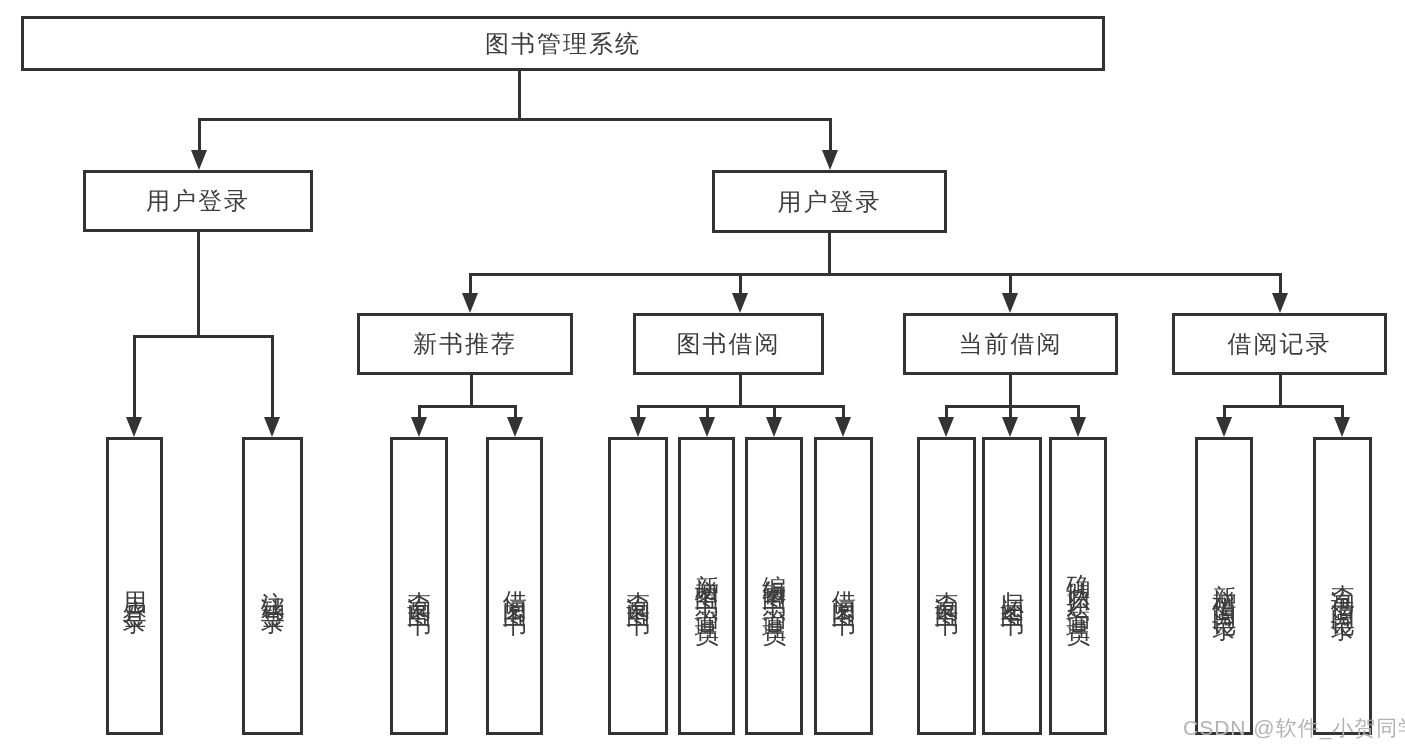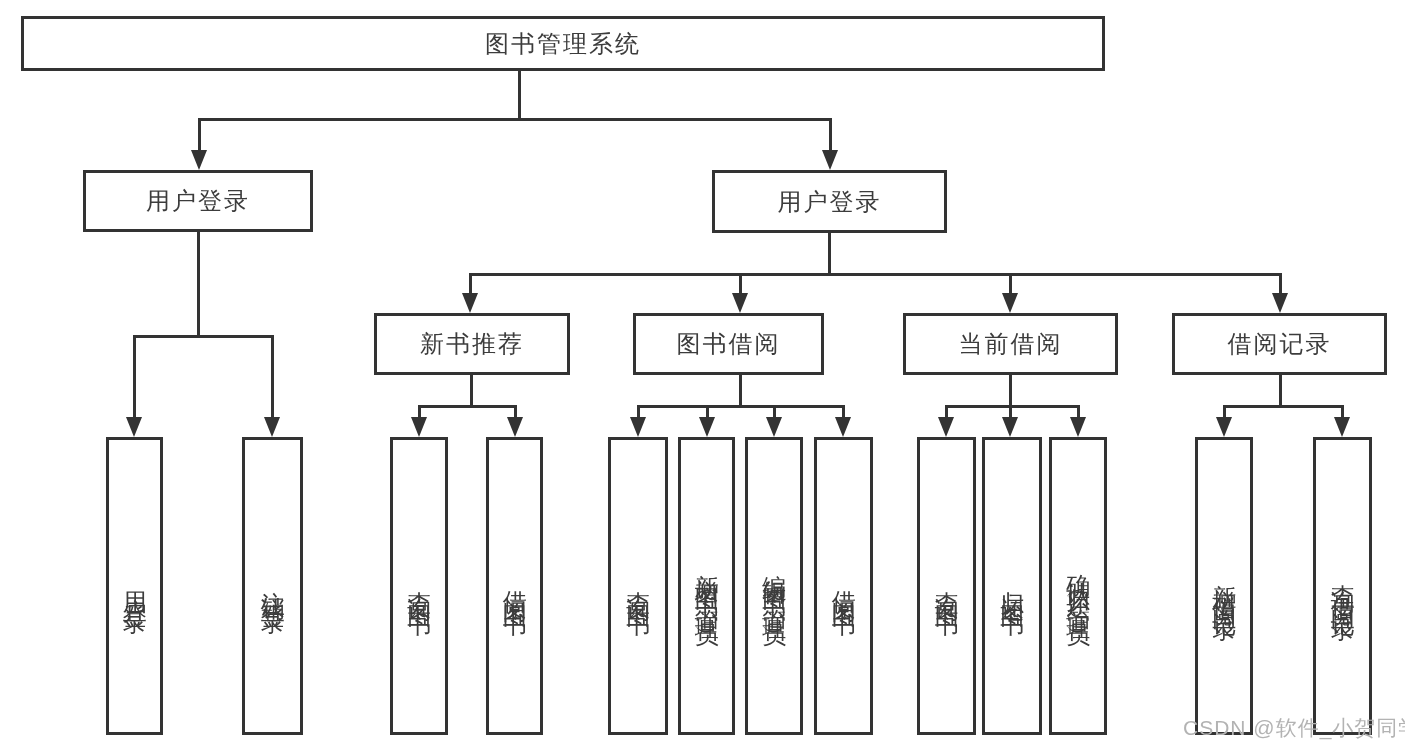--- a/index.html
+++ b/index.html
@@ -112,21 +112,21 @@
   <div class="vline" style="left:1223px;top:405px;height:14px"></div>
   <div class="arrow" style="left:1216px;top:417px"></div>
   <div class="vline" style="left:1341px;top:405px;height:14px"></div>
   <div class="arrow" style="left:1334px;top:417px"></div>
 
   <div class="node" style="left:21px;top:16px;width:1084px;height:55px">图书管理系统</div>
 
   <div class="node" style="left:83px;top:170px;width:230px;height:62px">用户登录</div>
   <div class="node" style="left:712px;top:170px;width:235px;height:63px">用户登录</div>
 
-  <div class="node" style="left:374px;top:313px;width:196px;height:62px">新书推荐</div>
+  <div class="node" style="left:357px;top:313px;width:216px;height:62px">新书推荐</div>
   <div class="node" style="left:633px;top:313px;width:191px;height:62px">图书借阅</div>
   <div class="node" style="left:903px;top:313px;width:215px;height:62px">当前借阅</div>
   <div class="node" style="left:1172px;top:313px;width:215px;height:62px">借阅记录</div>
 
   <div class="node leaf" style="left:106px;top:437px;width:57px;height:298px">
     <span>用户登录</span>
   </div>
   <div class="node leaf" style="left:242px;top:437px;width:61px;height:298px">
     <span>注销登录</span>
   </div>

